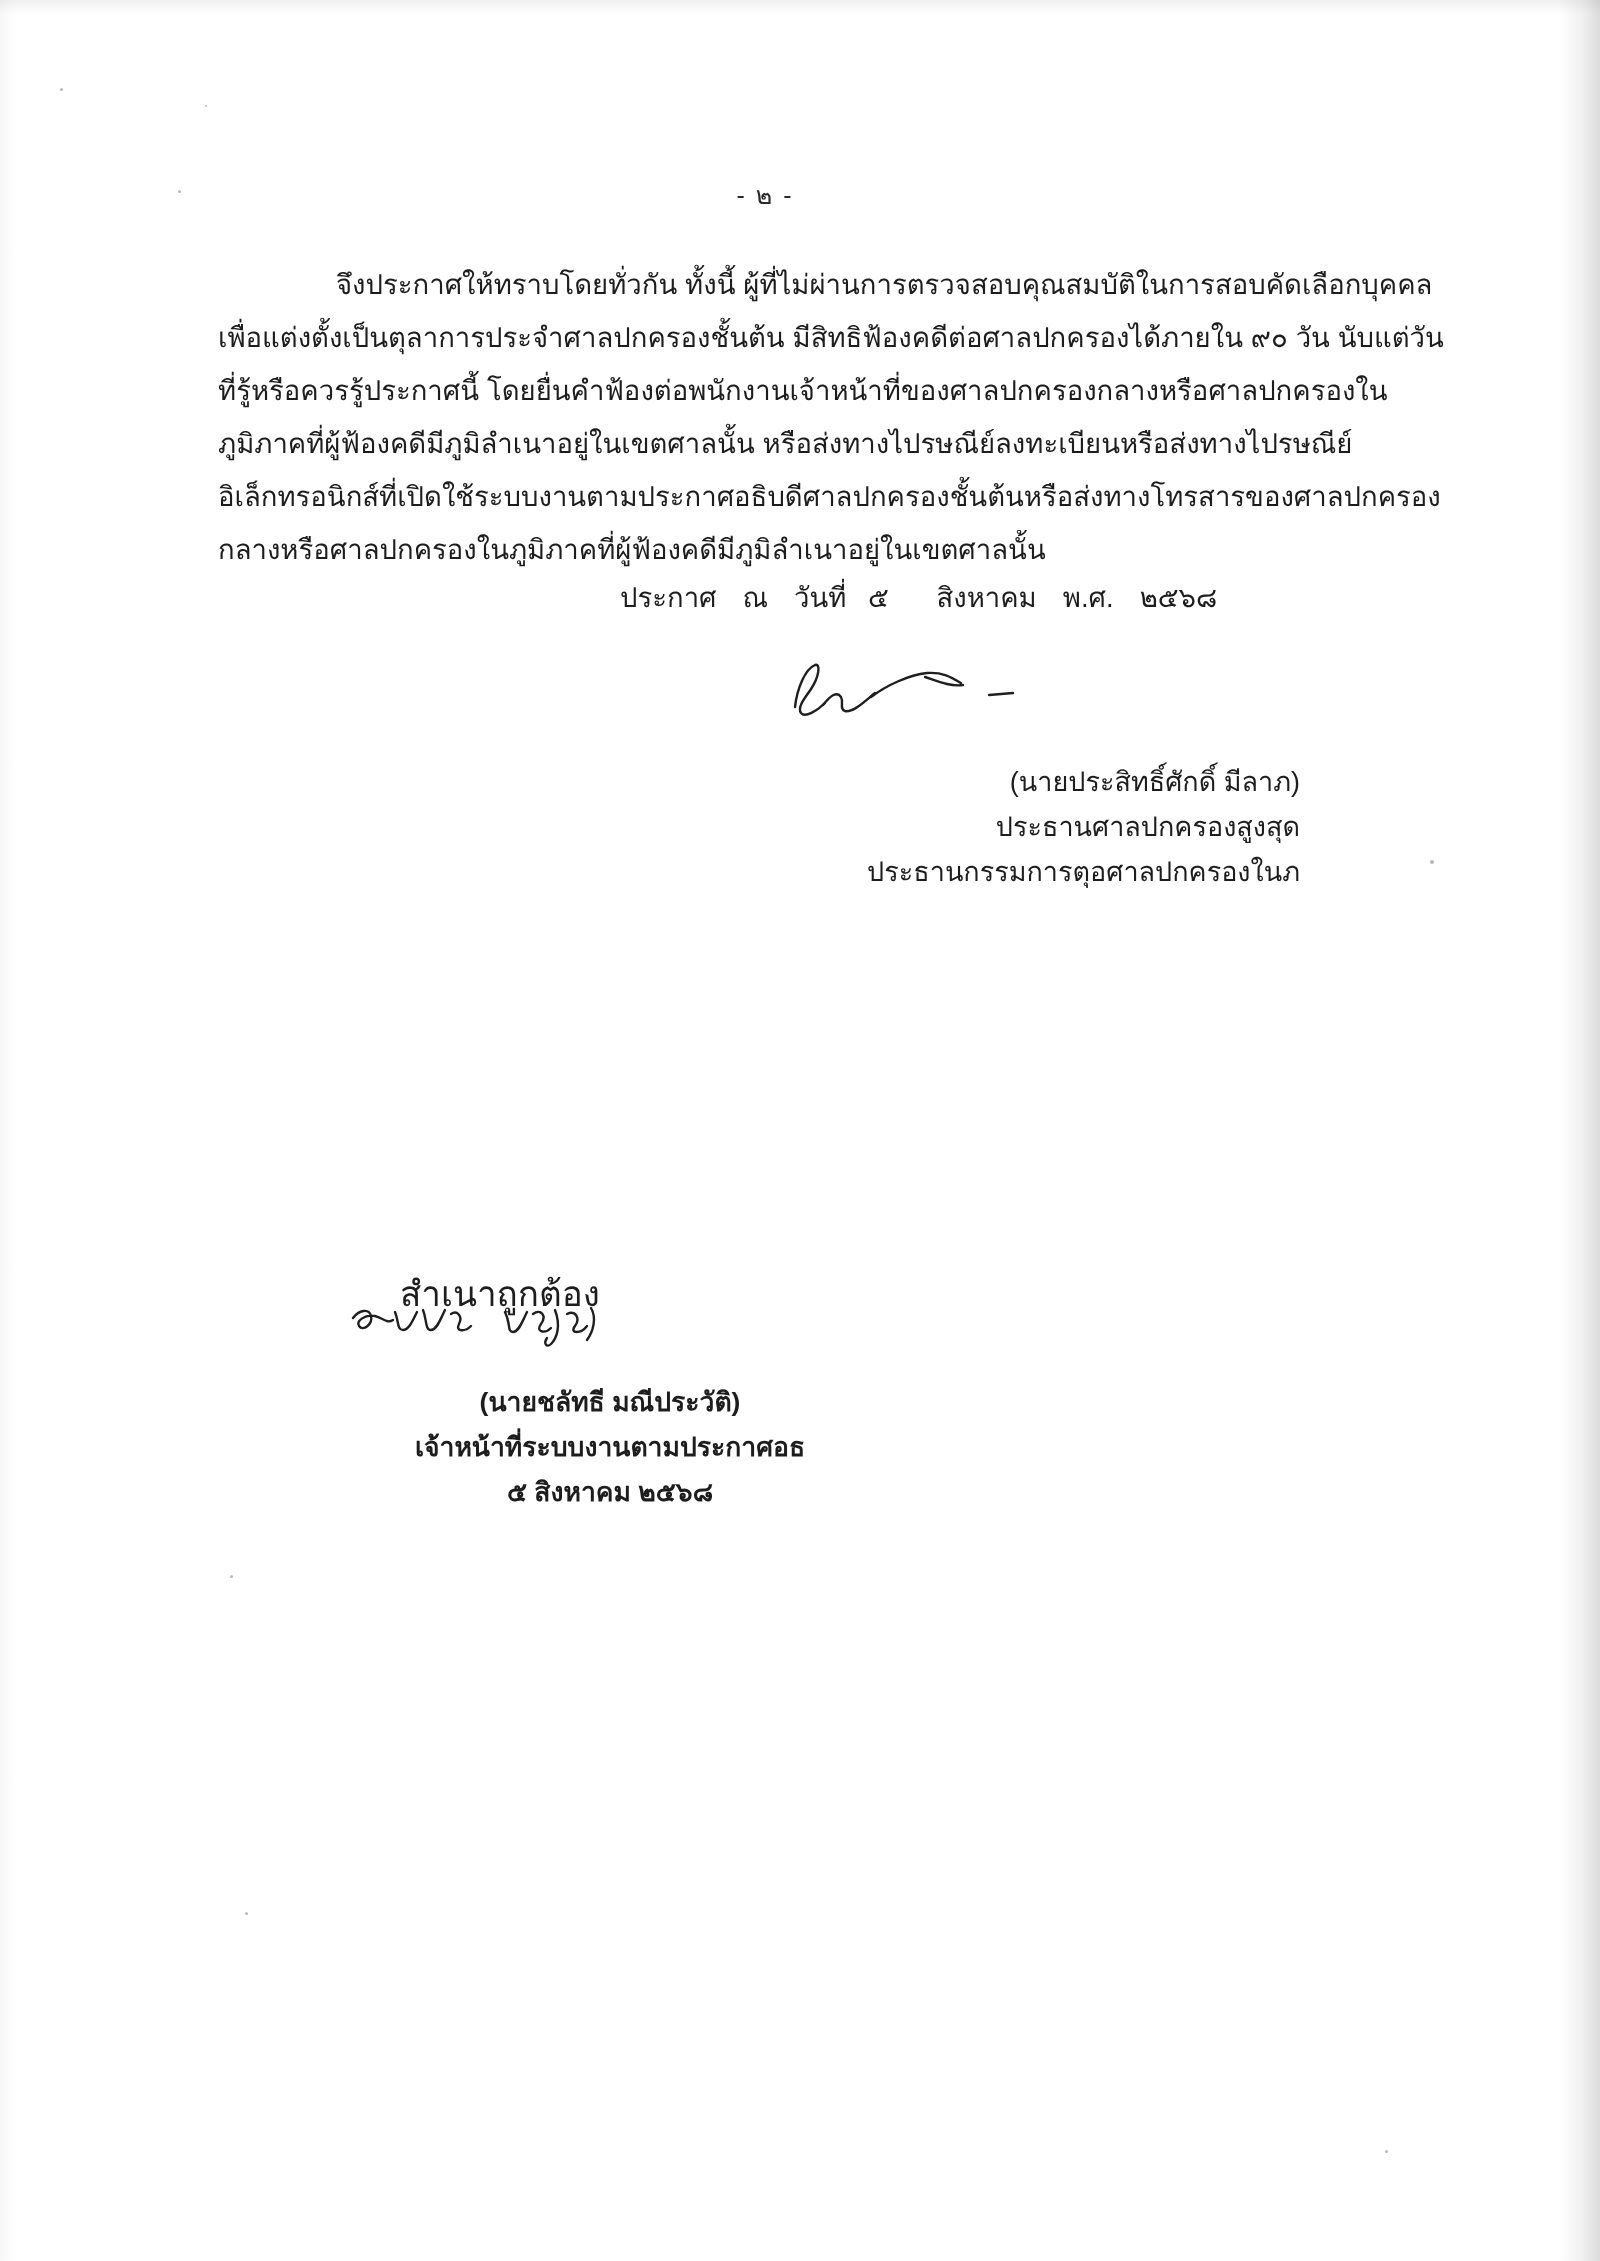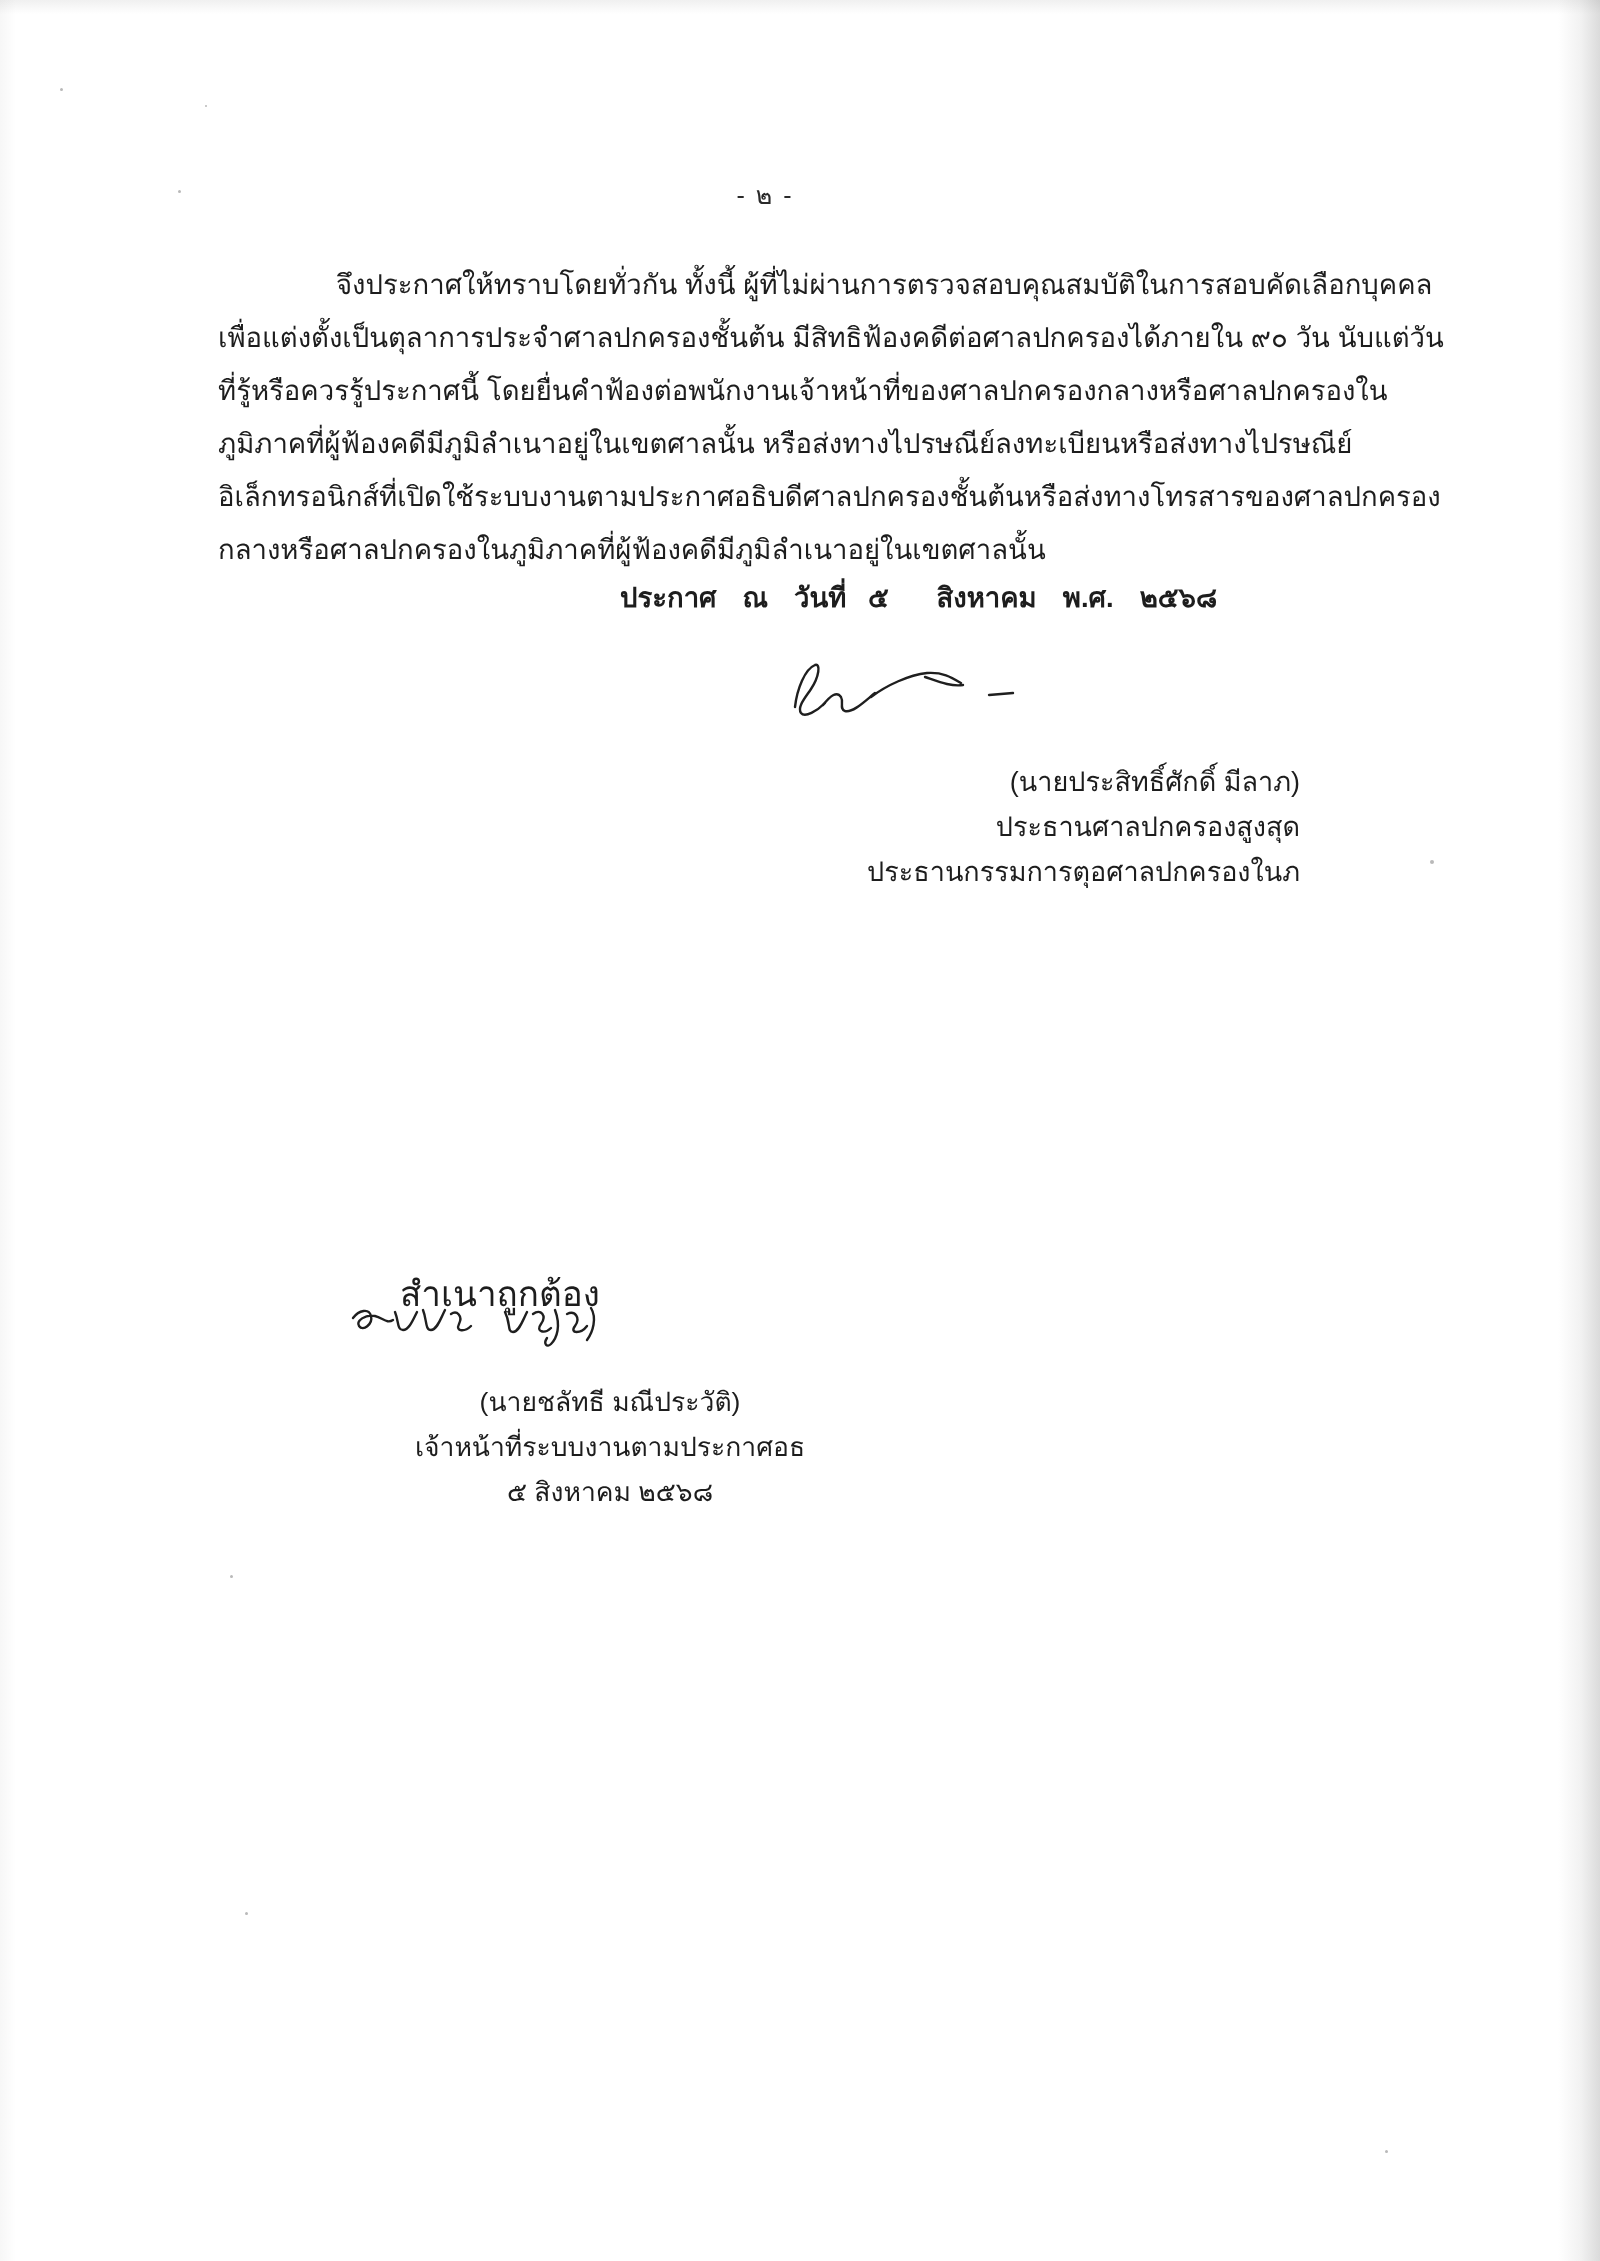--- a/index.html
+++ b/index.html
@@ -83,21 +83,20 @@
     width: 118px;
   }
 
   .proclaim-line {
     position: absolute;
     top: 575px;
     left: 620px;
     font-size: 27.5px;
     color: #1d1d1d;
     white-space: nowrap;
-    font-weight: bold;
   }
   .proclaim-line .gap-sm { display: inline-block; width: 26px; }
   .proclaim-line .date-slot {
     display: inline-block;
     width: 64px;
     text-align: center;
     position: relative;
   }
 
   .signature-mark {
@@ -140,20 +139,21 @@
 
   .copy-block {
     position: absolute;
     top: 1380px;
     left: 300px;
     width: 620px;
     text-align: center;
     font-size: 26.5px;
     line-height: 45px;
     color: #1d1d1d;
+    font-weight: bold;
   }
 
   
   .speck {
     position: absolute;
     background: #b9b9b9;
     border-radius: 50%;
     pointer-events: none;
   }
 </style>

